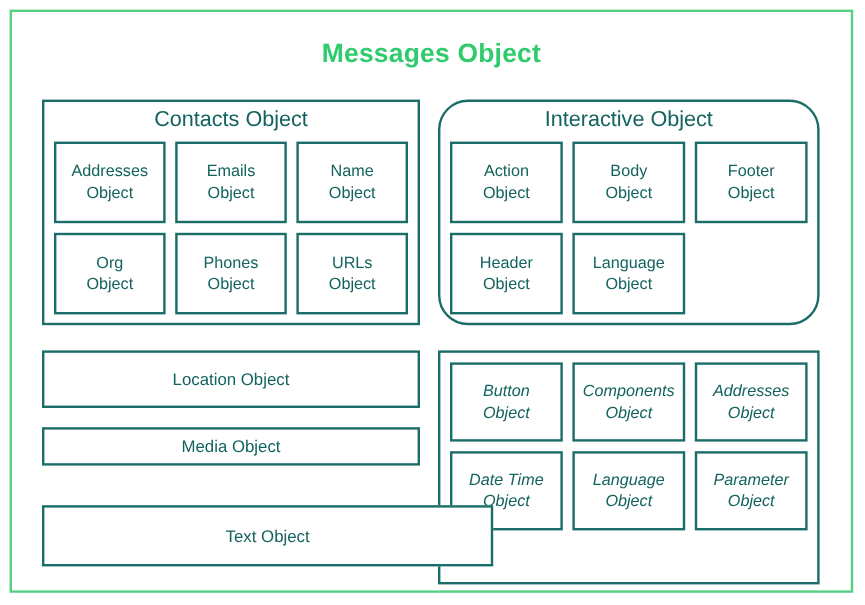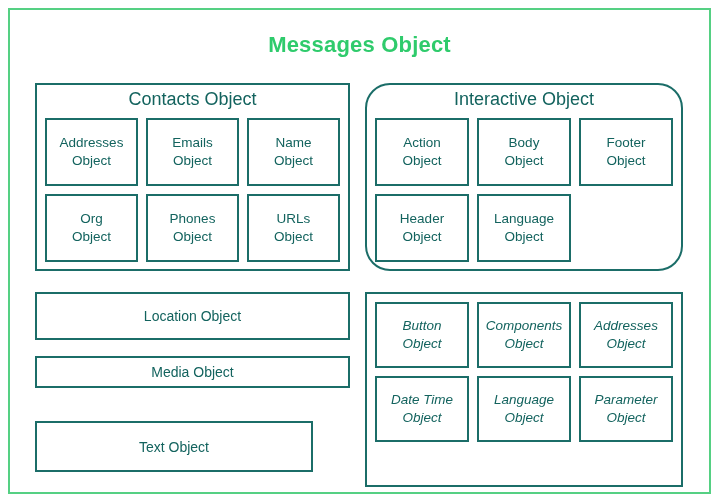--- a/index.html
+++ b/index.html
@@ -93,21 +93,21 @@
     font-size: 14px;
   }
 
   
   #panel-contacts    { left: 25px;  top: 73px;  width: 315px; height: 188px; }
   #panel-interactive { left: 355px; top: 73px;  width: 318px; height: 188px; border-radius: 25px; }
   #panel-template    { left: 355px; top: 282px; width: 318px; height: 195px; }
 
   #box-location { left: 25px; top: 282px; width: 315px; height: 48px; }
   #box-media    { left: 25px; top: 346px; width: 315px; height: 32px; }
-  #box-text     { left: 25px; top: 411px; width: 278px; height: 51px; align-items: center; }
+  #box-text     { left: 25px; top: 411px; width: 376px; height: 51px; align-items: center; }
 
   #panel-interactive .node-row.center .node { width: 94px; }
   #panel-template .node { height: 66px; font-style: italic; }
 </style>
 </head>
 <body>
 
 <div id="diagram">
 
   <div id="main-title">Messages Object</div>

